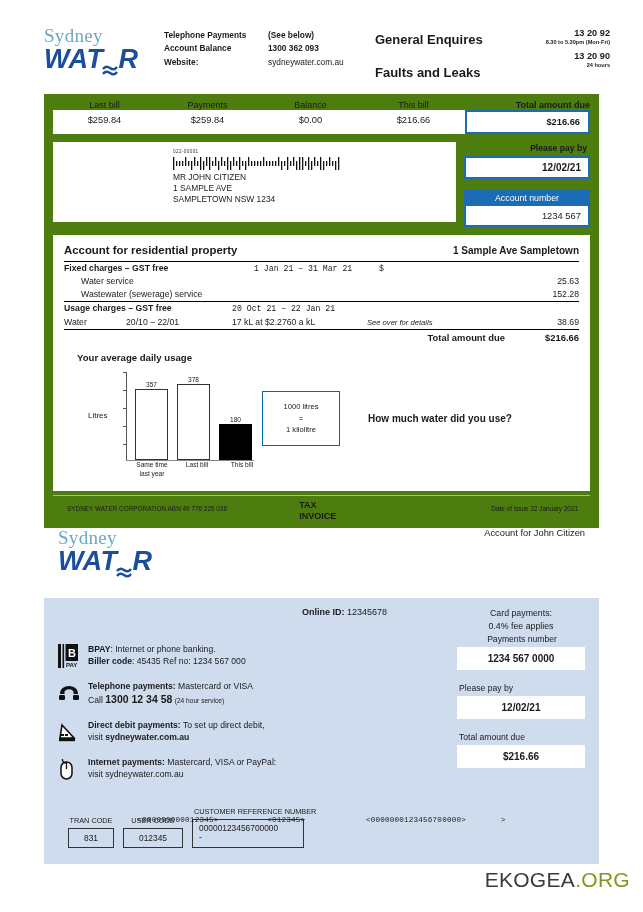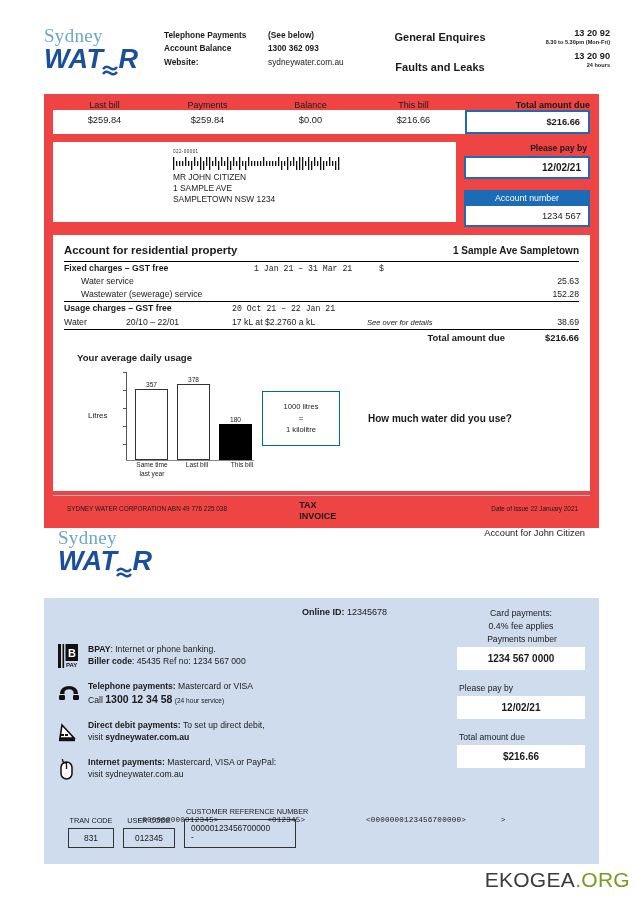--- a/index.html
+++ b/index.html
@@ -30,31 +30,31 @@
   }
   .logo-water .wave { display:inline-block; position: relative; width: 15px; }
   .logo-water .wave svg { position: absolute; top: -13px; left: -1px; }
 
   .contact-mid { flex: 1 1 auto; font-size: 8.3px; line-height: 1.62; padding-top: 3px; }
   .contact-mid .row { display: flex; }
   .contact-mid .lbl { font-weight: bold; width: 104px; }
   .contact-mid .val { }
   .contact-mid .val.b { font-weight: bold; }
 
-  .contact-enq { flex: 0 0 130px; font-size: 11px; line-height: 1.62; padding-top: 3px; font-weight: bold; text-align: center; }
+  .contact-enq { flex: 0 0 130px; font-size: 13px; line-height: 1.62; padding-top: 3px; font-weight: bold; }
   .contact-enq .sp { height: 12px; }
   .contact-num { flex: 0 0 105px; text-align: right; padding-top: 2px; }
   .contact-num .num { font-size: 9.2px; font-weight: bold; }
   .contact-num .sub { font-size: 5.6px; font-weight: bold; margin-top: 1px; }
   .contact-num .gap { height: 6px; }
 
   
   .band {
     position: absolute; left: 44px; top: 94px;
-    width: 555px; background: #ef4444;
+    width: 555px; background: #4d7c0f;
     padding: 0 0 6px 0;
   }
 
   .summary { display: flex; padding: 6px 9px 0 9px; }
   .summary .col { flex: 1 1 0; text-align: center; font-size: 9px; }
   .summary .col.total { flex: 0 0 125px; text-align: right; }
   .summary .hd { padding-bottom: 4px; }
   .summary .col.total .hd { font-weight: bold; }
   .summary-vals { display: flex; padding: 0 9px; }
   .summary-vals .col { flex: 1 1 0; text-align: center; font-size: 9.3px;
@@ -153,21 +153,21 @@
   .sb-label.ctr { text-align: center; }
   .sb-box { background: #fff; text-align: center; font-weight: bold;
     font-size: 10px; padding: 6px 0; }
   .sb-gap { height: 13px; }
 
   .codes { display: flex; padding: 14px 0 0 24px; align-items: flex-end; gap: 9px; }
   .code-unit .code-lbl { font-size: 7.3px; text-align: center; padding-bottom: 3px; }
   .code-unit .code-box { border: 1px solid #333; background: #cfdcee;
     font-size: 8.4px; text-align: center; padding: 4px 0; }
   .cu1 .code-box { width: 46px; }
-  .cu2 .code-box { width: 52px; }
+  .cu2 .code-box { width: 60px; }
   .cu3 .code-box { width: 112px; text-align: left; padding-left: 6px; line-height: 1.15; }
   .cu3 .code-lbl { text-align: left; padding-left: 2px; }
 
   .micr { position: absolute; left: 0; top: 816px; width: 643px;
     text-align: center; font-family: "Liberation Mono", monospace;
     font-size: 7.6px; letter-spacing: .2px; }
   .micr span { display: inline-block; }
   .micr .g1 { margin-right: 44px; }
   .micr .g2 { margin-right: 44px; }
   .micr .g3 { margin-right: 30px; margin-left: 12px; }

